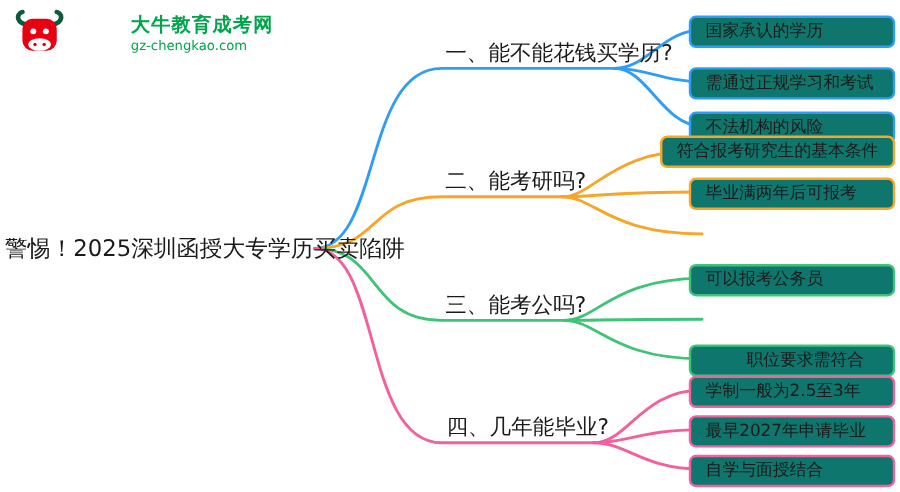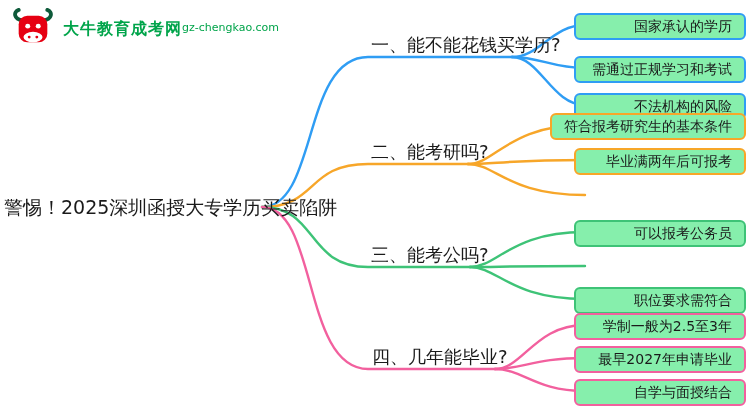--- a/index.html
+++ b/index.html
@@ -5,43 +5,43 @@
 <style>
   html,body{margin:0;padding:0;background:#fff;}
   .canvas{
     position:relative;width:750px;height:410px;background:#ffffff;
     font-family:"DejaVu Sans","Liberation Sans",sans-serif;overflow:hidden;
   }
   .links{position:absolute;left:0;top:0;width:750px;height:410px;}
 
   
   .logo{position:absolute;left:10px;top:8px;display:flex;align-items:center;gap:7px;cursor:pointer;}
-  .logo-text{display:flex;flex-direction:row;line-height:1.15;}
+  .logo-text{display:flex;flex-direction:column;line-height:1.15;margin-left:46px;}
   .site-name{color:#00a44a;font-weight:bold;font-size:16px;letter-spacing:1px;}
   .site-url{color:#00a44a;font-size:11px;margin-top:2px;}
 
   
   .central{
     position:absolute;left:4px;top:197px;width:262px;font-size:19px;line-height:20px;
     color:#1a1a1a;white-space:nowrap;
   }
 
   
   .blabel{position:absolute;font-size:18px;line-height:18px;color:#1a1a1a;white-space:nowrap;}
   .b1{left:371px;top:36px;}
   .b2{left:371px;top:143px;}
   .b3{left:371px;top:246px;}
   .b4{left:372px;top:348px;}
 
   
   .node{
     position:absolute;right:4px;box-sizing:border-box;min-width:172px;
-    background:#86efac;border:2px solid #999;border-radius:6px;
+    background:#0f766e;border:2px solid #999;border-radius:6px;
     padding:2px 12px;font-size:14px;line-height:19px;color:#1a1a1a;
-    text-align:right;white-space:nowrap;
+    text-align:left;white-space:nowrap;
   }
   .n-blue{border-color:#2f9df4;}
   .n-orange{border-color:#f7a629;}
   .n-green{border-color:#3ec377;}
   .n-pink{border-color:#f2609e;}
 </style>
 </head>
 <body>
 
 <div class="canvas">

